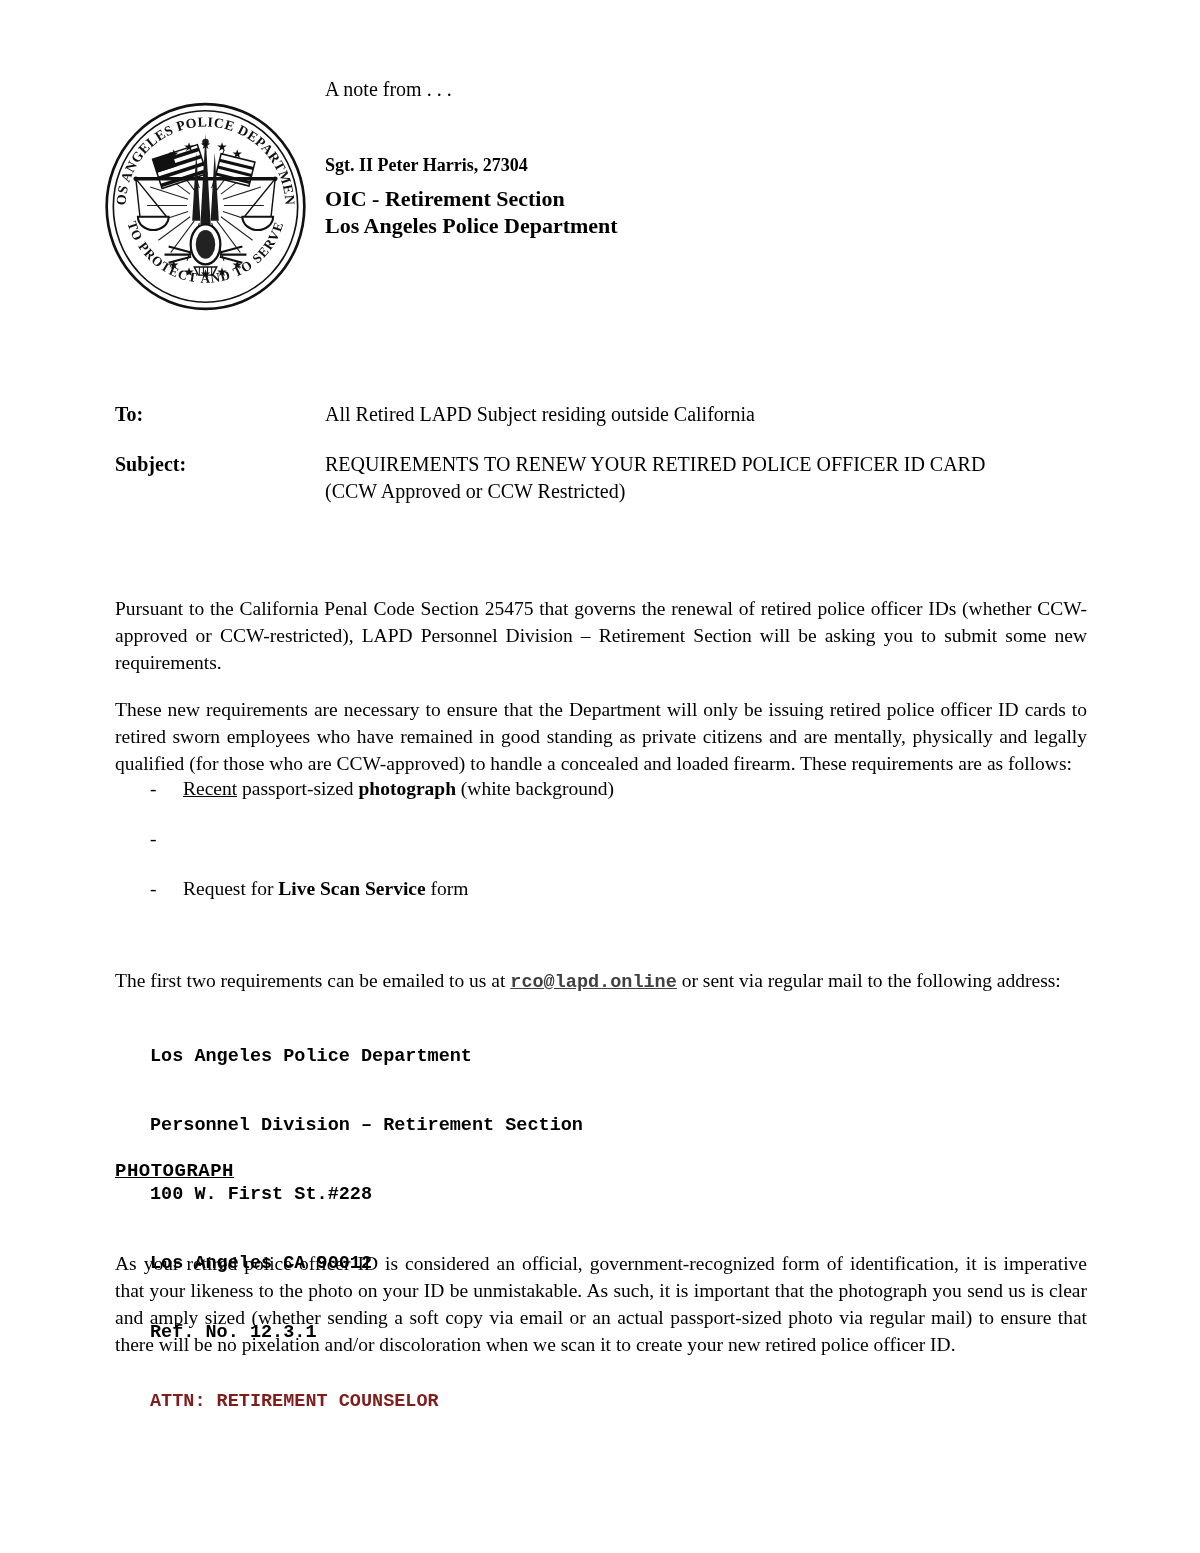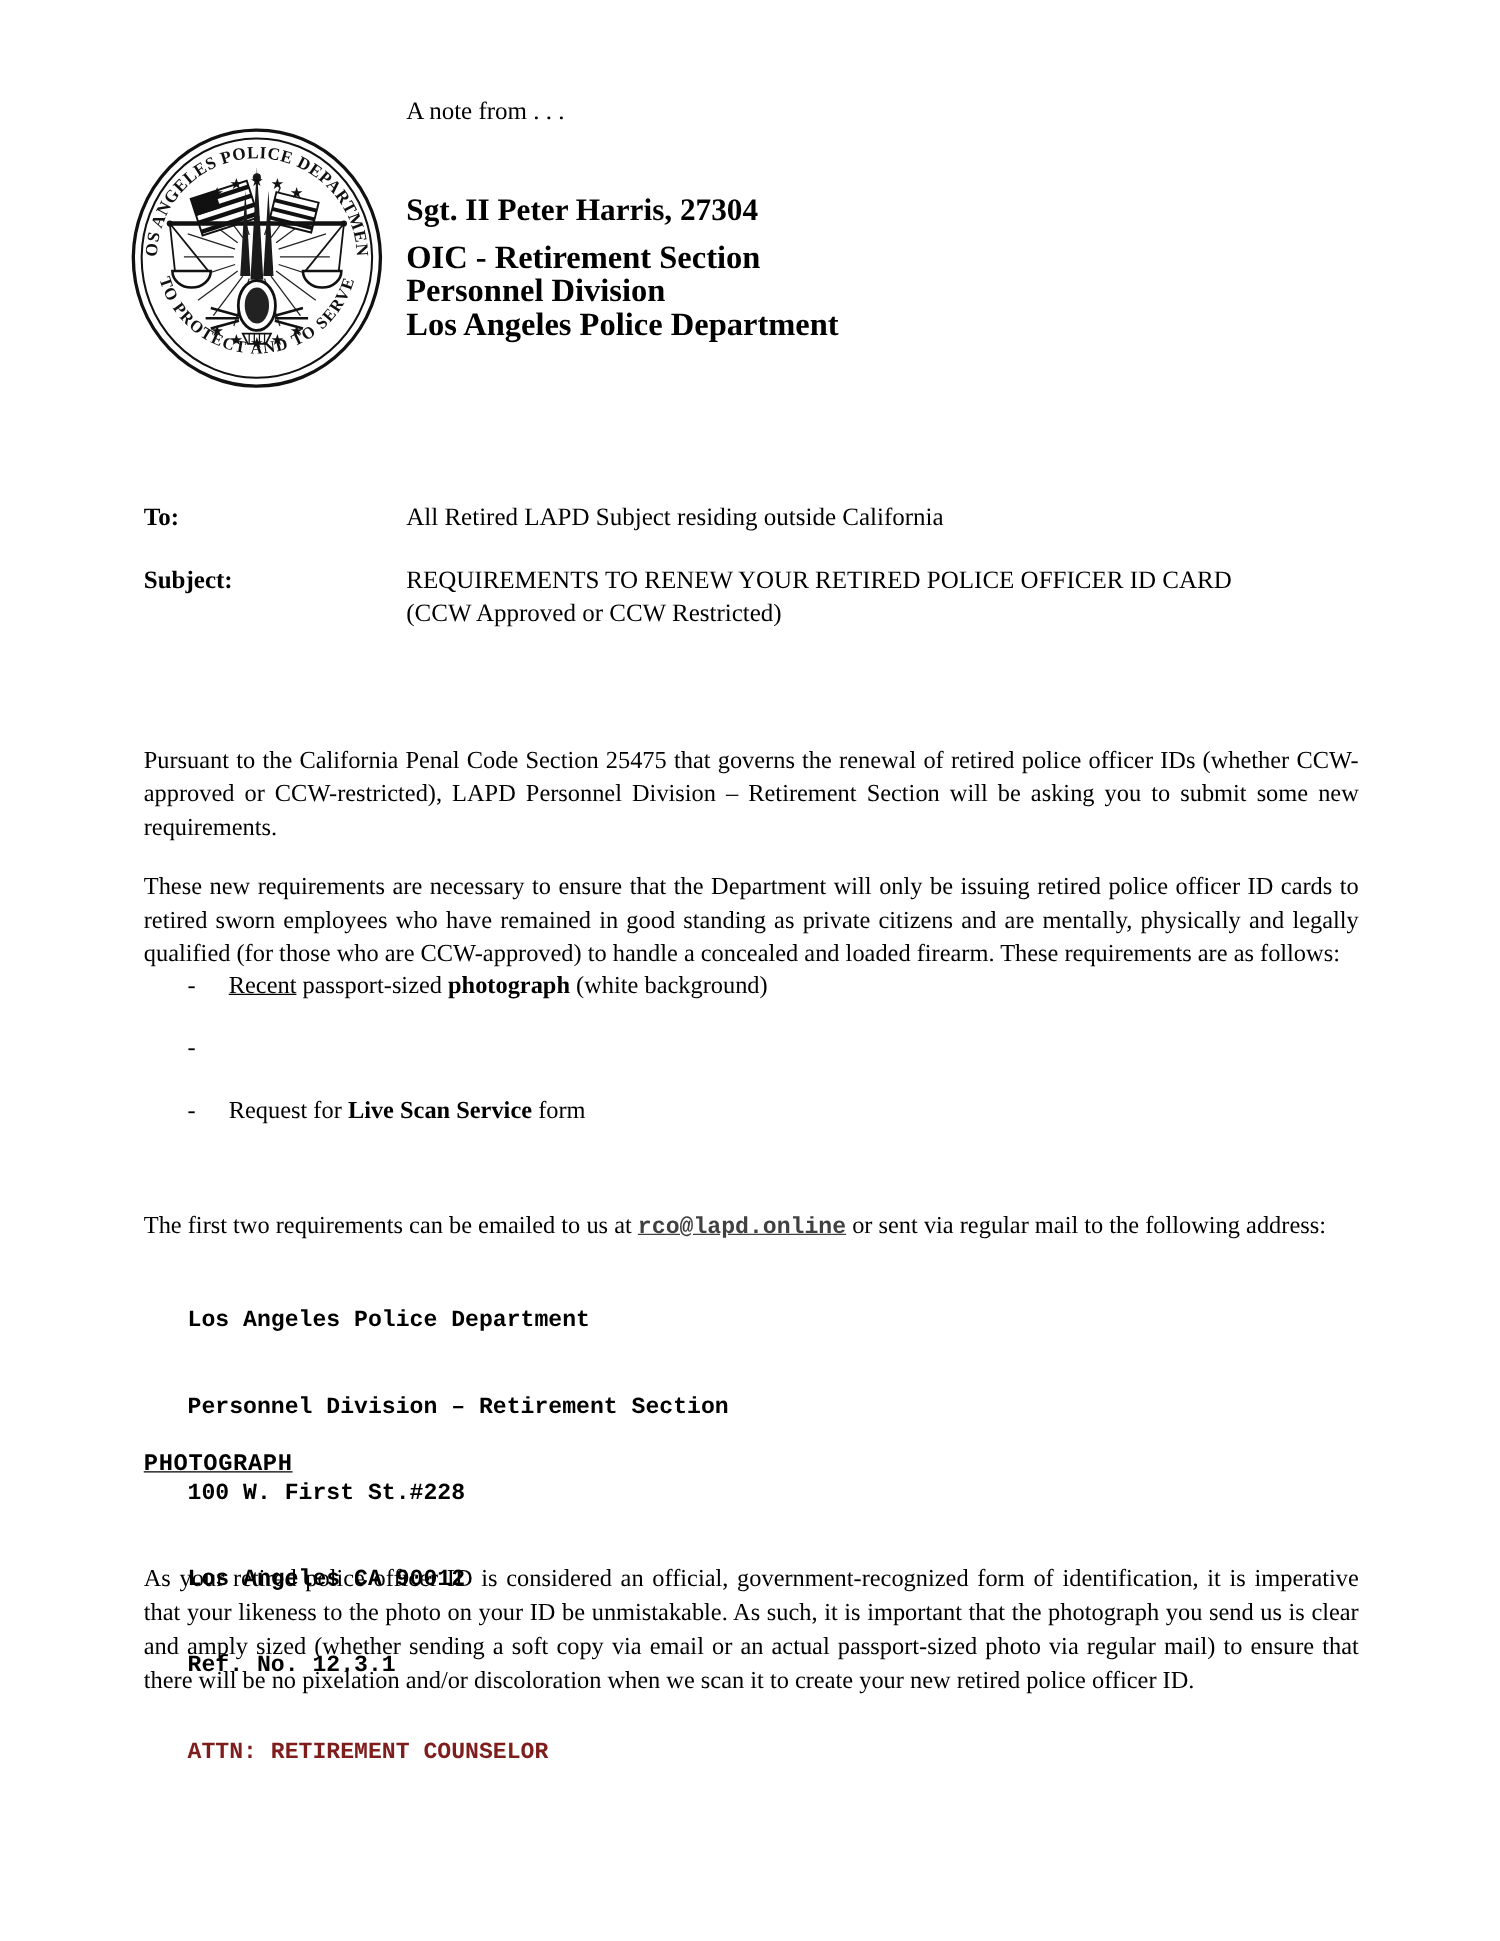--- a/index.html
+++ b/index.html
@@ -12,22 +12,22 @@
     color: #000;
     font-family: "Liberation Serif", serif;
     overflow: hidden;
   }
   .abs { position: absolute; }
 
   
   .note-from { left: 325px; top: 78px; font-size: 20px; }
   .seal-box { left: 103px; top: 101px; width: 205px; height: 212px; }
   .officer-block { left: 325px; top: 155px; }
-  .officer-name { font-size: 25px; font-weight: bold; margin-bottom: 9px; }
-  .officer-line { font-size: 26px; font-weight: bold; line-height: 27px; }
+  .officer-name { font-size: 18px; font-weight: bold; margin-bottom: 9px; }
+  .officer-line { font-size: 22px; font-weight: bold; line-height: 27px; }
 
   
   .meta-block { left: 115px; top: 401px; width: 975px; font-size: 20px; line-height: 27px; }
   .meta-row { display: grid; grid-template-columns: 210px 1fr; }
   .meta-row + .meta-row { margin-top: 23px; }
   .meta-label { font-weight: bold; }
 
   
   .para {
     left: 115px; width: 972px;
@@ -179,21 +179,20 @@
       </text>
       <text font-size="13" font-weight="bold" letter-spacing="1" fill="#111">
         <textPath href="#sealBottomArc" startOffset="50%" text-anchor="middle">TO PROTECT AND TO SERVE</textPath>
       </text>
     </svg>
   </div>
 
   <div class="abs officer-block">
     <div class="officer-name">Sgt. II Peter Harris, 27304</div>
     <div class="officer-line">OIC - Retirement Section</div>
-    <div class="officer-line">Personnel Division</div>
     <div class="officer-line">Los Angeles Police Department</div>
   </div>
 
   <div class="abs meta-block">
     <div class="meta-row">
       <div class="meta-label">To:</div>
       <div>All Retired LAPD Subject residing outside California</div>
     </div>
     <div class="meta-row">
       <div class="meta-label">Subject:</div>

